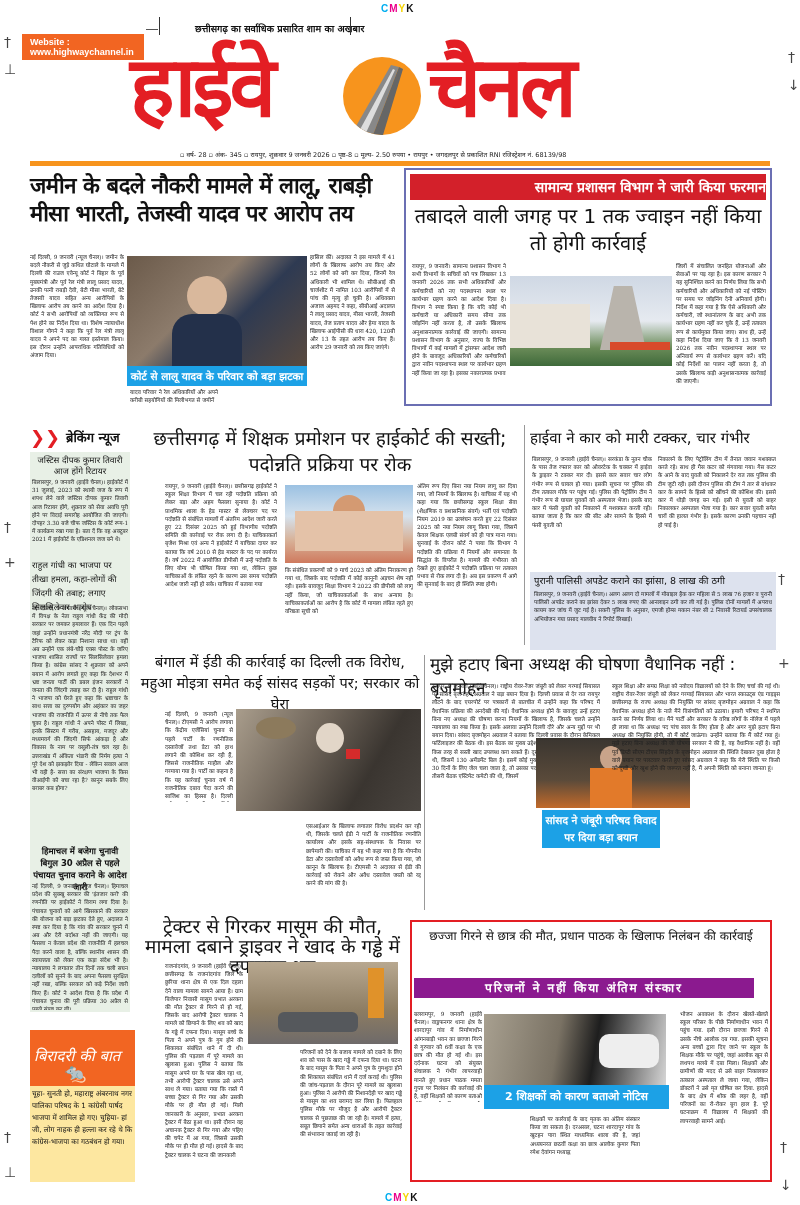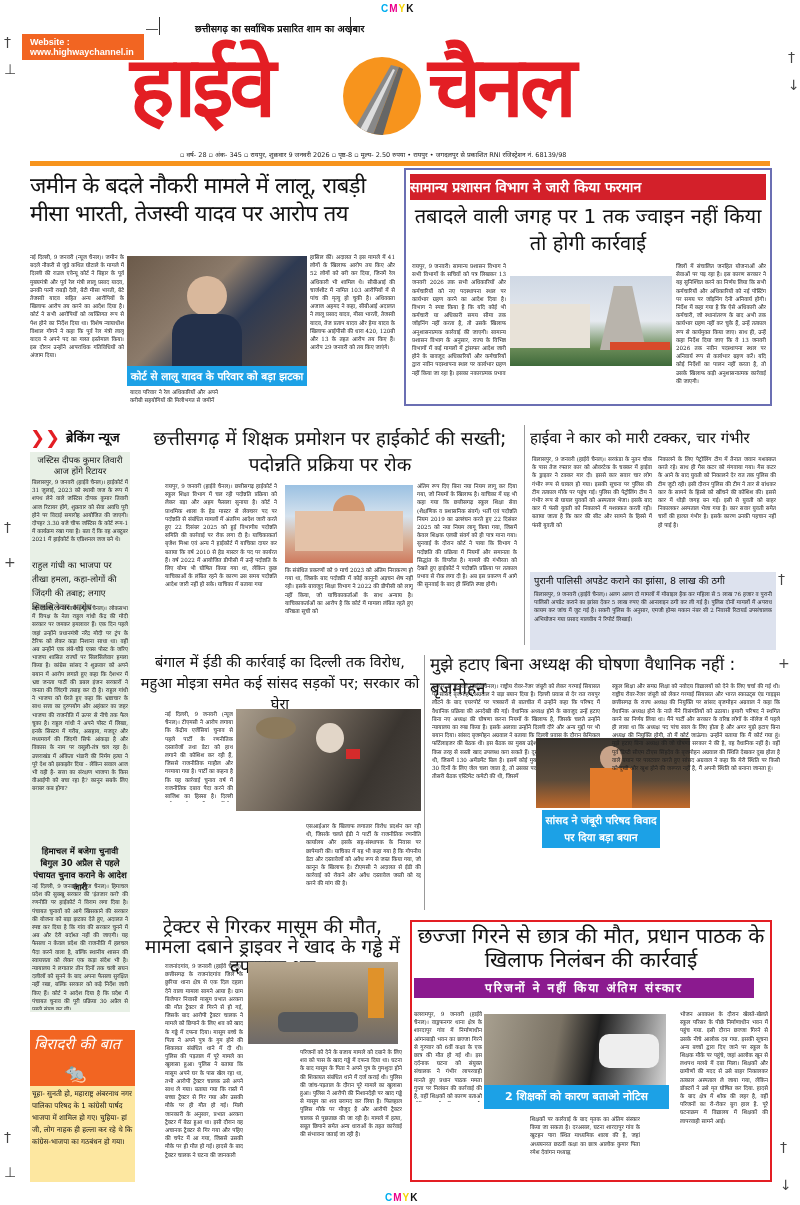--- a/index.html
+++ b/index.html
@@ -6,21 +6,21 @@
 body{width:800px;height:1205px;background:#fff;font-family:"DejaVu Sans",sans-serif;color:#111;position:relative;overflow:hidden}
 .abs{position:absolute}
 .cmyk{font-weight:bold;font-size:10px;letter-spacing:1px;font-family:"Liberation Sans",sans-serif}
 .cmyk .c{color:#00aeef}.cmyk .m{color:#ec008c}.cmyk .y{color:#f5d400}.cmyk .k{color:#111}
 .web{background:#f26522;color:#fff;font-size:9px;font-weight:bold;padding:3px 8px;font-family:"Liberation Sans",sans-serif}
 .tag{font-size:9.5px;font-weight:bold}
 .mast{font-family:"DejaVu Sans",sans-serif;font-weight:bold;color:#e31e24;font-size:84px;letter-spacing:-4px;line-height:1}
 .logo-circle{width:78px;height:78px;border-radius:50%;background:#f7941d;overflow:hidden;position:absolute}
 .dateline{font-size:6.5px;color:#222;white-space:nowrap}
 .orangebar{background:#f7941d;height:5px}
-h1,h2,h3,h4{font-weight:normal;line-height:1.15}
+h1,h2,h3,h4{font-weight:bold;line-height:1.15}
 .body{font-family:"DejaVu Serif",serif;font-size:5.6px;line-height:8.2px;text-align:justify;color:#222;overflow:hidden}
 .photo{overflow:hidden}
 .cap{background:#1ca1e6;color:#fff;font-weight:bold;text-align:center;font-family:"DejaVu Sans",sans-serif}
 .vrule{background:#999;width:1px}
 .mark{font-size:14px;color:#444;line-height:1}
 </style>
 </head>
 <body>
 
 <div class="abs cmyk" style="left:381px;top:3px"><span class="c">C</span><span class="m">M</span><span class="y">Y</span><span class="k">K</span></div>
@@ -53,21 +53,21 @@
 <div class="abs body" style="left:30px;top:253px;width:94px;height:148px">नई दिल्ली, 9 जनवरी (न्यूज चैनल)। जमीन के बदले नौकरी से जुड़े कथित घोटाले के मामले में दिल्ली की राउज एवेन्यू कोर्ट ने बिहार के पूर्व मुख्यमंत्री और पूर्व रेल मंत्री लालू प्रसाद यादव, उनकी पत्नी राबड़ी देवी, बेटी मीसा भारती, बेटे तेजस्वी यादव सहित अन्य आरोपियों के खिलाफ आरोप तय करने का आदेश दिया है। कोर्ट ने सभी आरोपियों को व्यक्तिगत रूप से पेश होने का निर्देश दिया था। विशेष न्यायाधीश विशाल गोगने ने कहा कि पूर्व रेल मंत्री लालू यादव ने अपने पद का गलत इस्तेमाल किया। इस दौरान उन्होंने आपराधिक गतिविधियों को अंजाम दिया।</div>
 <div class="abs photo" style="left:127px;top:256px;width:180px;height:112px;background:linear-gradient(135deg,#6b5a4a,#8c7b6b 40%,#2e3a52 60%,#5a4a3e)">
   <div style="position:absolute;left:60px;top:20px;width:40px;height:40px;border-radius:50%;background:#d9b89c"></div>
   <div style="position:absolute;left:45px;top:58px;width:70px;height:60px;background:#23304a;border-radius:20px 20px 0 0"></div>
 </div>
 <div class="abs cap" style="left:127px;top:366px;width:180px;height:20px;font-size:10.5px;line-height:20px">कोर्ट से लालू यादव के परिवार को बड़ा झटका</div>
 <div class="abs body" style="left:130px;top:388px;width:88px;height:16px">यादव परिवार ने रेल अधिकारियों और अपने करीबी सहयोगियों की मिलीभगत से जमीनें</div>
 <div class="abs body" style="left:310px;top:253px;width:85px;height:152px">हासिल कीं। अदालत ने इस मामले में 41 लोगों के खिलाफ आरोप तय किए और 52 लोगों को बरी कर दिया, जिनमें रेल अधिकारी भी शामिल थे। सीबीआई की चार्जशीट में नामित 103 आरोपियों में से पांच की मृत्यु हो चुकी है। अधिवक्ता अजाज अहमद ने कहा, सीबीआई अदालत ने लालू प्रसाद यादव, मीसा भारती, तेजस्वी यादव, तेज प्रताप यादव और हेमा यादव के खिलाफ आईपीसी की धारा 420, 120बी और 13 के तहत आरोप तय किए हैं। आरोप 29 जनवरी को तय किए जाएंगे।</div>
 
 <div class="abs" style="left:404px;top:168px;width:368px;height:238px;border:2px solid #6b6fb3"></div>
-<div class="abs" style="left:410px;top:174px;width:356px;height:26px;background:#d3202a;color:#fff;font-weight:bold;font-size:14px;line-height:26px;text-align:left">सामान्य प्रशासन विभाग ने जारी किया फरमान</div>
+<div class="abs" style="left:410px;top:174px;width:356px;height:26px;background:#d3202a;color:#fff;font-weight:bold;font-size:14px;line-height:26px;text-align:right">सामान्य प्रशासन विभाग ने जारी किया फरमान</div>
 <h2 class="abs" style="left:412px;top:203px;width:352px;font-size:20px;line-height:27px;text-align:center;font-weight:normal;font-family:'DejaVu Sans',sans-serif">तबादले वाली जगह पर 1 तक ज्वाइन नहीं किया तो होगी कार्रवाई</h2>
 <div class="abs body" style="left:412px;top:262px;width:94px;height:140px">रायपुर, 9 जनवरी। सामान्य प्रशासन विभाग ने सभी विभागों के सचिवों को पत्र लिखकर 13 जनवरी 2026 तक सभी अधिकारियों और कर्मचारियों को नए पदस्थापना स्थल पर कार्यभार ग्रहण करने का आदेश दिया है। विभाग ने स्पष्ट किया है कि यदि कोई भी कर्मचारी या अधिकारी समय सीमा तक जॉइनिंग नहीं करता है, तो उसके खिलाफ अनुशासनात्मक कार्रवाई की जाएगी। सामान्य प्रशासन विभाग के अनुसार, राज्य के विभिन्न विभागों में कई मामलों में ट्रांसफर आदेश जारी होने के बावजूद अधिकारियों और कर्मचारियों द्वारा नवीन पदस्थापना स्थल पर कार्यभार ग्रहण नहीं किया जा रहा है। इसका नकारात्मक प्रभाव</div>
 <div class="abs photo" style="left:510px;top:276px;width:162px;height:90px;background:linear-gradient(#cfd8e4,#e6eaf0 50%,#6a8b58 80%,#3e6a3a)">
   <div style="position:absolute;left:0;top:28px;width:80px;height:44px;background:#e8e2d8"></div>
   <div style="position:absolute;left:90px;top:10px;width:46px;height:64px;background:#b9b4ac;clip-path:polygon(30% 0,70% 0,100% 100%,0 100%)"></div>
   <div style="position:absolute;left:100px;top:66px;width:60px;height:8px;background:#d84a2b"></div>
 </div>
 <div class="abs body" style="left:676px;top:262px;width:90px;height:140px">जिलों में संचालित जनहित योजनाओं और सेवाओं पर पड़ रहा है। इस कारण सरकार ने यह सुनिश्चित करने का निर्णय लिया कि सभी कर्मचारियों और अधिकारियों को नई पोस्टिंग पर समय पर जॉइनिंग देनी अनिवार्य होगी। निर्देश में कहा गया है कि ऐसे अधिकारी और कर्मचारी, जो स्थानांतरण के बाद अभी तक कार्यभार ग्रहण नहीं कर चुके हैं, उन्हें तत्काल रूप से कार्यमुक्त किया जाए। साथ ही, उन्हें कहा निर्देश दिया जाए कि वे 13 जनवरी 2026 तक नवीन पदस्थापना स्थल पर अनिवार्य रूप से कार्यभार ग्रहण करें। यदि कोई निर्देशों का पालन नहीं करता है, तो उसके खिलाफ कड़ी अनुशासनात्मक कार्रवाई की जाएगी।</div>
 
 <div class="abs" style="left:30px;top:428px;width:98px;height:20px">
@@ -81,21 +81,21 @@
 <div class="abs body" style="left:32px;top:604px;width:96px;height:240px">नई दिल्ली, 9 जनवरी (न्यूज चैनल)। लोकसभा में विपक्ष के नेता राहुल गांधी केंद्र की मोदी सरकार पर जमकर हमलावर हैं। एक दिन पहले जहां उन्होंने प्रधानमंत्री नरेंद्र मोदी पर ट्रंप के टैरिफ को लेकर कड़ा निशाना साधा था। वहीं अब उन्होंने एक लंबे-चौड़े एक्स पोस्ट के जरिए भाजपा शासित राज्यों पर सिलसिलेवार हमला किया है। कांग्रेस सांसद ने शुक्रवार को अपने बयान में आरोप लगाते हुए कहा कि देशभर में भ्रष्ट जनता पार्टी की डबल इंजन सरकारों ने जनता की जिंदगी तबाह कर दी है। राहुल गांधी ने भाजपा को घेरते हुए कहा कि भ्रष्टाचार के साथ सत्ता का दुरुपयोग और अहंकार का जहर भाजपा की राजनीति में ऊपर से नीचे तक फैल चुका है। राहुल गांधी ने अपने पोस्ट में लिखा, इनके सिस्टम में गरीब, असहाय, मजदूर और मध्यमवर्ग की जिंदगी सिर्फ आंकड़ा है और विकास के नाम पर वसूली-तंत्र चल रहा है। उत्तराखंड में अंकिता भंडारी की निर्मम हत्या ने पूरे देश को झकझोर दिया - लेकिन सवाल आज भी वही है- सत्ता का संरक्षण भाजपा के किस वीआईपी को बचा रहा है? कानून सबके लिए बराबर कब होगा?</div>
 <h4 class="abs" style="left:32px;top:845px;width:96px;font-size:8.5px;line-height:12px;text-align:center;font-weight:bold">हिमाचल में बजेगा चुनावी बिगुल 30 अप्रैल से पहले पंचायत चुनाव कराने के आदेश जारी</h4>
 <div class="abs body" style="left:32px;top:882px;width:96px;height:128px">नई दिल्ली, 9 जनवरी (न्यूज चैनल)। हिमाचल प्रदेश की सुक्खू सरकार की 'इंतजार करो' की रणनीति पर हाईकोर्ट ने विराम लगा दिया है। पंचायत चुनावों को आगे खिसकाने की सरकार की योजना को बड़ा झटका देते हुए, अदालत ने स्पष्ट कर दिया है कि गांव की सरकार चुनने में अब और देरी बर्दाश्त नहीं की जाएगी। यह फैसला न केवल प्रदेश की राजनीति में हलचल पैदा करने वाला है, बल्कि स्थानीय शासन की स्वायत्तता को लेकर एक कड़ा संदेश भी है। न्यायालय ने लगातार तीन दिनों तक चली सघन दलीलों को सुनने के बाद अपना फैसला सुरक्षित नहीं रखा, बल्कि सरकार को कड़े निर्देश जारी किए हैं। कोर्ट ने आदेश दिया है कि प्रदेश में पंचायत चुनाव की पूरी प्रक्रिया 30 अप्रैल से पहले संपन्न कर ली।</div>
 
 <div class="abs mark" style="left:4px;top:520px">†</div>
 <div class="abs mark" style="left:4px;top:555px">+</div>
 <div class="abs mark" style="left:4px;top:1130px">†</div>
 <div class="abs mark" style="left:4px;top:1165px">⊥</div>
 
 <div class="abs" style="left:30px;top:1030px;width:105px;height:56px;background:#f26522">
-  <div style="color:#fff;font-size:15px;font-style:italic;padding:3px 4px">बिरादरी की बात</div>
+  <div style="color:#fff;font-size:15px;font-style:italic;padding:15px 4px">बिरादरी की बात</div>
   <div style="position:absolute;left:34px;top:32px;color:#fff;font-size:18px">🐀</div>
 </div>
 <div class="abs" style="left:30px;top:1086px;width:105px;height:96px;background:#fde7a0;font-size:7.2px;line-height:12px;padding:2px">चूहा- सुनती हो, महाराष्ट्र अंबरनाथ नगर पालिका परिषद के 1 कांग्रेसी पार्षद भाजपा में शामिल हो गए। चुहिया- हां जी, लोग नाहक ही हल्ला कर रहे थे कि कांग्रेस-भाजपा का गठबंधन हो गया।</div>
 
 <h1 class="abs" style="left:140px;top:425px;width:380px;font-size:19px;line-height:26px;text-align:center;font-weight:normal">छत्तीसगढ़ में शिक्षक प्रमोशन पर हाईकोर्ट की सख्ती; पदोन्नति प्रक्रिया पर रोक</h1>
 <div class="abs body" style="left:165px;top:482px;width:112px;height:160px">रायपुर, 9 जनवरी (हाईवे चैनल)। छत्तीसगढ़ हाईकोर्ट ने स्कूल शिक्षा विभाग में चल रही पदोन्नति प्रक्रिया को लेकर बड़ा और अहम फैसला सुनाया है। कोर्ट ने प्राथमिक शाला के हेड मास्टर से लेक्चरर पद पर पदोन्नति से संबंधित मामलों में अंतरिम आदेश जारी करते हुए 22 दिसंबर 2025 को हुई विभागीय पदोन्नति समिति की कार्रवाई पर रोक लगा दी है। याचिकाकर्ता बृजेश मिश्रा एवं अन्य ने हाईकोर्ट में याचिका दायर कर बताया कि वर्ष 2010 से हेड मास्टर के पद पर कार्यरत हैं। वर्ष 2022 में आयोजित डीपीसी में उन्हें पदोन्नति के लिए योग्य भी घोषित किया गया था, लेकिन कुछ याचिकाओं के लंबित रहने के कारण उस समय पदोन्नति आदेश जारी नहीं हो सके। याचिका में बताया गया</div>
 <div class="abs photo" style="left:285px;top:485px;width:128px;height:78px;background:linear-gradient(#9bc1e2,#d5e2ee 40%,#d8b39a 70%,#cf7a5e)">
   <div style="position:absolute;left:48px;top:10px;width:32px;height:16px;border-radius:16px 16px 0 0;background:#d49a72"></div>
   <div style="position:absolute;left:10px;top:26px;width:108px;height:40px;background:#e4c2a8"></div>
 </div>
@@ -136,21 +136,21 @@
 
 <h2 class="abs" style="left:140px;top:916px;width:265px;font-size:19px;line-height:20px;text-align:center;font-weight:normal">ट्रेक्टर से गिरकर मासूम की मौत, मामला दबाने ड्राइवर ने खाद के गड्ढे में दफनाया शव</h2>
 <div class="abs body" style="left:165px;top:962px;width:78px;height:240px">राजनांदगांव, 9 जनवरी (हाईवे चैनल)। छत्तीसगढ़ के राजनांदगांव जिले के छुरिया थाना क्षेत्र से एक दिल दहला देने वाला मामला सामने आया है। ग्राम बिजेपार निवासी मासूम प्रभात अरकरा की मौत ट्रैक्टर से गिरने से हो गई, जिसके बाद आरोपी ट्रैक्टर चालक ने मामले को छिपाने के लिए शव को खाद के गड्ढे में दफना दिया। मासूम बच्चे के पिता ने अपने पुत्र के गुम होने की शिकायत संबंधित थाने में दी थी। पुलिस की पड़ताल में पूरे मामले का खुलासा हुआ। पुलिस ने बताया कि मासूम अपने घर के पास खेल रहा था, तभी आरोपी ट्रैक्टर चालक उसे अपने साथ ले गया। बताया गया कि रास्ते में बच्चा ट्रैक्टर से गिर गया और उसकी मौके पर ही मौत हो गई। मिली जानकारी के अनुसार, प्रभात अरकरा ट्रैक्टर में बैठा हुआ था। इसी दौरान वह अचानक ट्रैक्टर से गिर गया और पहिए की चपेट में आ गया, जिससे उसकी मौके पर ही मौत हो गई। हादसे के बाद ट्रैक्टर चालक ने घटना की जानकारी</div>
 <div class="abs photo" style="left:248px;top:962px;width:150px;height:82px;background:linear-gradient(#b8a890,#8c7c62 60%,#6e6a6a)">
   <div style="position:absolute;left:120px;top:6px;width:16px;height:50px;background:#e0922a"></div>
   <div style="position:absolute;left:30px;top:50px;width:80px;height:20px;background:#55585c;border-radius:6px"></div>
 </div>
 <div class="abs body" style="left:300px;top:1048px;width:102px;height:140px">परिजनों को देने के बजाय मामले को दबाने के लिए शव को पास के खाद गड्ढे में दफना दिया था। घटना के बाद मासूम के पिता ने अपने पुत्र के गुमशुदा होने की शिकायत संबंधित थाने में दर्ज कराई थी। पुलिस की जांच-पड़ताल के दौरान पूरे मामले का खुलासा हुआ। पुलिस ने आरोपी की निशानदेही पर खाद गड्ढे से मासूम का शव बरामद कर लिया है। फिलहाल पुलिस मौके पर मौजूद है और आरोपी ट्रैक्टर चालक से पूछताछ की जा रही है। मामले में हत्या, सबूत छिपाने समेत अन्य धाराओं के तहत कार्रवाई की संभावना जताई जा रही है।</div>
 
 <div class="abs" style="left:410px;top:920px;width:362px;height:262px;border:2px solid #e31e24"></div>
-<h1 class="abs" style="left:414px;top:924px;width:354px;font-size:21px;line-height:24px;text-align:center;font-weight:normal">छज्जा गिरने से छात्र की मौत, प्रधान पाठक के खिलाफ निलंबन की कार्रवाई</h1>
+<h1 class="abs" style="left:414px;top:924px;width:354px;font-size:12px;line-height:24px;text-align:center;font-weight:normal">छज्जा गिरने से छात्र की मौत, प्रधान पाठक के खिलाफ निलंबन की कार्रवाई</h1>
 <div class="abs" style="left:414px;top:978px;width:340px;height:20px;background:#8b1a8f;color:#fff;font-weight:bold;font-size:12px;line-height:20px;text-align:center;letter-spacing:2px">परिजनों ने नहीं किया अंतिम संस्कार</div>
 <div class="abs body" style="left:414px;top:1010px;width:68px;height:92px">बलरामपुर, 9 जनवरी (हाईवे चैनल)। वाड्रफनगर थाना क्षेत्र के शारदापुर गांव में निर्माणाधीन आंगनबाड़ी भवन का छज्जा गिरने से गुरुवार को 6वीं कक्षा के एक छात्र की मौत हो गई थी। इस दर्दनाक घटना को संयुक्त संचालक ने गंभीर लापरवाही मानते हुए प्रधान पाठक ममता गुप्ता पर निलंबन की कार्रवाई की है, वहीं शिक्षकों को कारण बताओ नोटिस जारी किया गया है. परिजनों ने मृतक के शव का अबतक संस्कार नहीं किया है. उनकी मांग की थी कि शिक्षकों, बिल्डिंग बनाने वालों पर कार्रवाई होनी चाहिए, हालांकि अब</div>
 <div class="abs photo" style="left:484px;top:1014px;width:182px;height:78px;background:linear-gradient(100deg,#a8a090,#7a7264 40%,#1e1e1e 60%,#d8d8d8)">
   <div style="position:absolute;left:115px;top:20px;width:60px;height:34px;background:#eee;border-radius:10px"></div>
 </div>
 <div class="abs cap" style="left:484px;top:1085px;width:185px;height:24px;font-size:11px;line-height:24px">2 शिक्षकों को कारण बताओ नोटिस</div>
 <div class="abs body" style="left:530px;top:1115px;width:110px;height:64px">शिक्षकों पर कार्रवाई के बाद मृतक का अंतिम संस्कार किया जा सकता है। दरअसल, घटना शारदापुर गांव के खुटहन पारा स्थित माध्यमिक शाला की है, जहां अध्ययनरत छठवीं कक्षा का छात्र आलोक कुमार पिता रमेश देवांगन मध्याह्न</div>
 <div class="abs body" style="left:680px;top:1010px;width:88px;height:170px">भोजन अवकाश के दौरान खेलते-खेलते स्कूल परिसर के पीछे निर्माणाधीन भवन में पहुंच गया. इसी दौरान छज्जा गिरने से उसके नीचे आलोक दब गया. इसकी सूचना अन्य बच्चों द्वारा दिए जाने पर स्कूल के शिक्षक मौके पर पहुंचे, जहां आलोक खून से लथपथ मलबे में दबा मिला। शिक्षकों और ग्रामीणों की मदद से उसे बाहर निकालकर तत्काल अस्पताल ले जाया गया, लेकिन डॉक्टरों ने उसे मृत घोषित कर दिया. हादसे के बाद क्षेत्र में शोक की लहर है, वहीं परिजनों का रो-रोकर बुरा हाल है. पूरे घटनाक्रम में विद्यालय में शिक्षकों की लापरवाही सामने आई।</div>
 <div class="abs mark" style="left:780px;top:1140px">†</div>
 <div class="abs mark" style="left:780px;top:1178px">↓</div>

